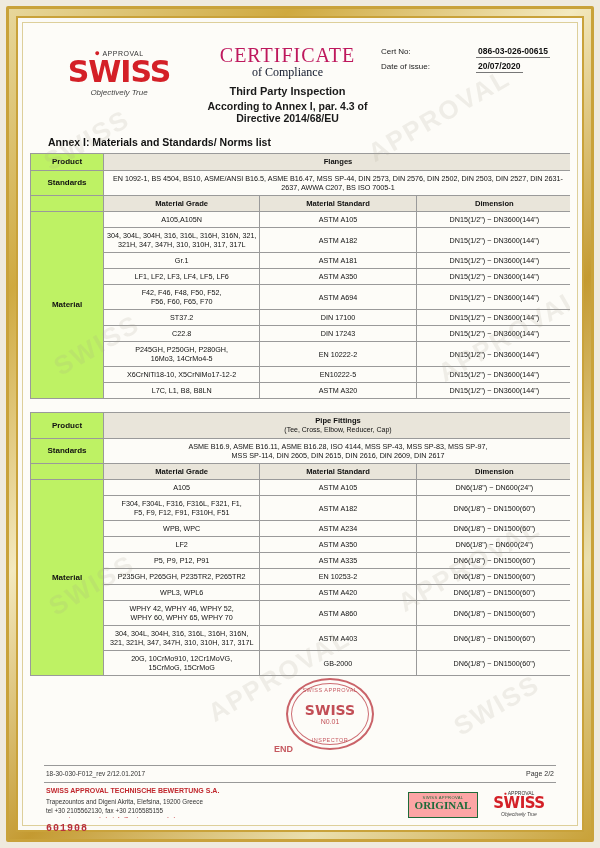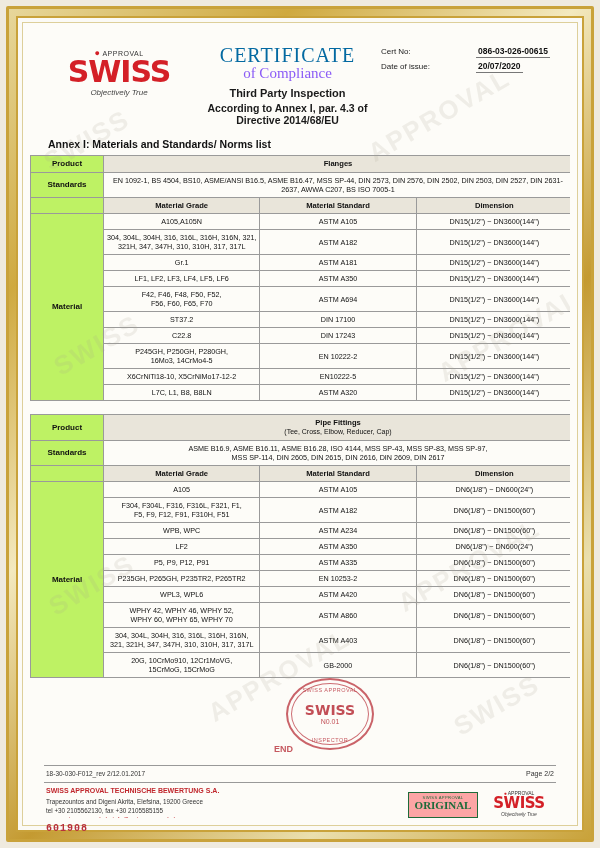--- a/index.html
+++ b/index.html
@@ -59,22 +59,22 @@
   .logo-box{width:150px;flex:0 0 150px;text-align:center;padding-top:6px;}
   .logo-approval{font-size:7px;color:#333;letter-spacing:.5px;}
   .logo-approval .dot{color:#d42027;font-size:9px;}
   .logo-swiss{
     font-size:30px;font-weight:bold;color:#d42027;
     letter-spacing:-1px;line-height:.95;
     font-family:"DejaVu Sans", sans-serif;
   }
   .logo-sub{font-size:8px;color:#444;font-style:italic;margin-top:1px;}
   .title-box{flex:1;text-align:center;padding-top:2px;}
-  .t1{font-size:20px;letter-spacing:1px;color:#0369a1;font-family:"Liberation Serif",serif;}
-  .t2{font-size:15px;color:#8b5cf6;font-family:"Liberation Serif",serif;margin-top:-2px;}
+  .t1{font-size:20px;letter-spacing:1px;color:#be185d;font-family:"Liberation Serif",serif;}
+  .t2{font-size:12px;color:#0f172a;font-family:"Liberation Serif",serif;margin-top:-2px;}
   .t3{font-size:11px;font-weight:bold;color:#1a1a1a;margin-top:5px;}
   .t4{font-size:10.5px;font-weight:bold;color:#1a1a1a;margin-top:3px;}
   .meta{width:175px;flex:0 0 175px;font-size:8px;padding-top:4px;}
   .meta-row{display:flex;margin-bottom:3px;align-items:baseline;}
   .meta-label{width:95px;color:#222;}
   .meta-val{font-weight:bold;color:#111;font-size:8.5px;}
   .meta-val.u{border-bottom:1px solid #777;padding:0 2px 1px 2px;}
   .annex{
     font-size:10.5px;font-weight:bold;margin:12px 0 5px 18px;color:#111;
   }

